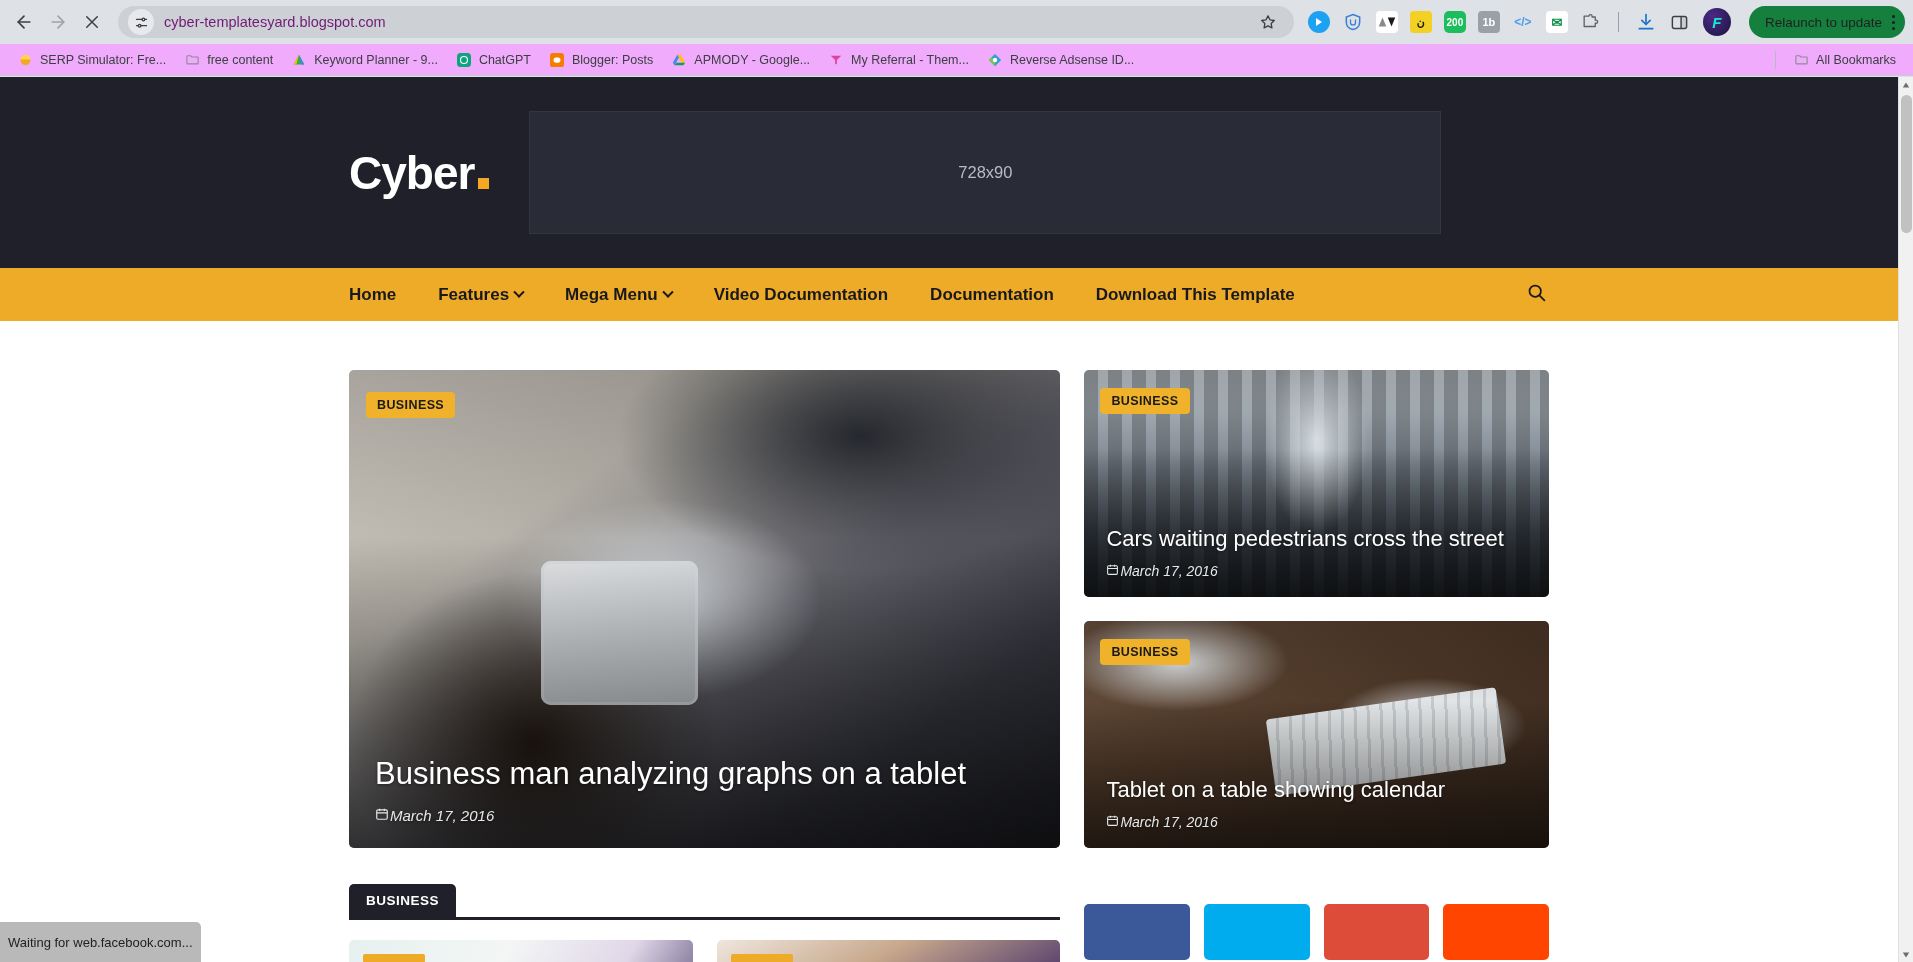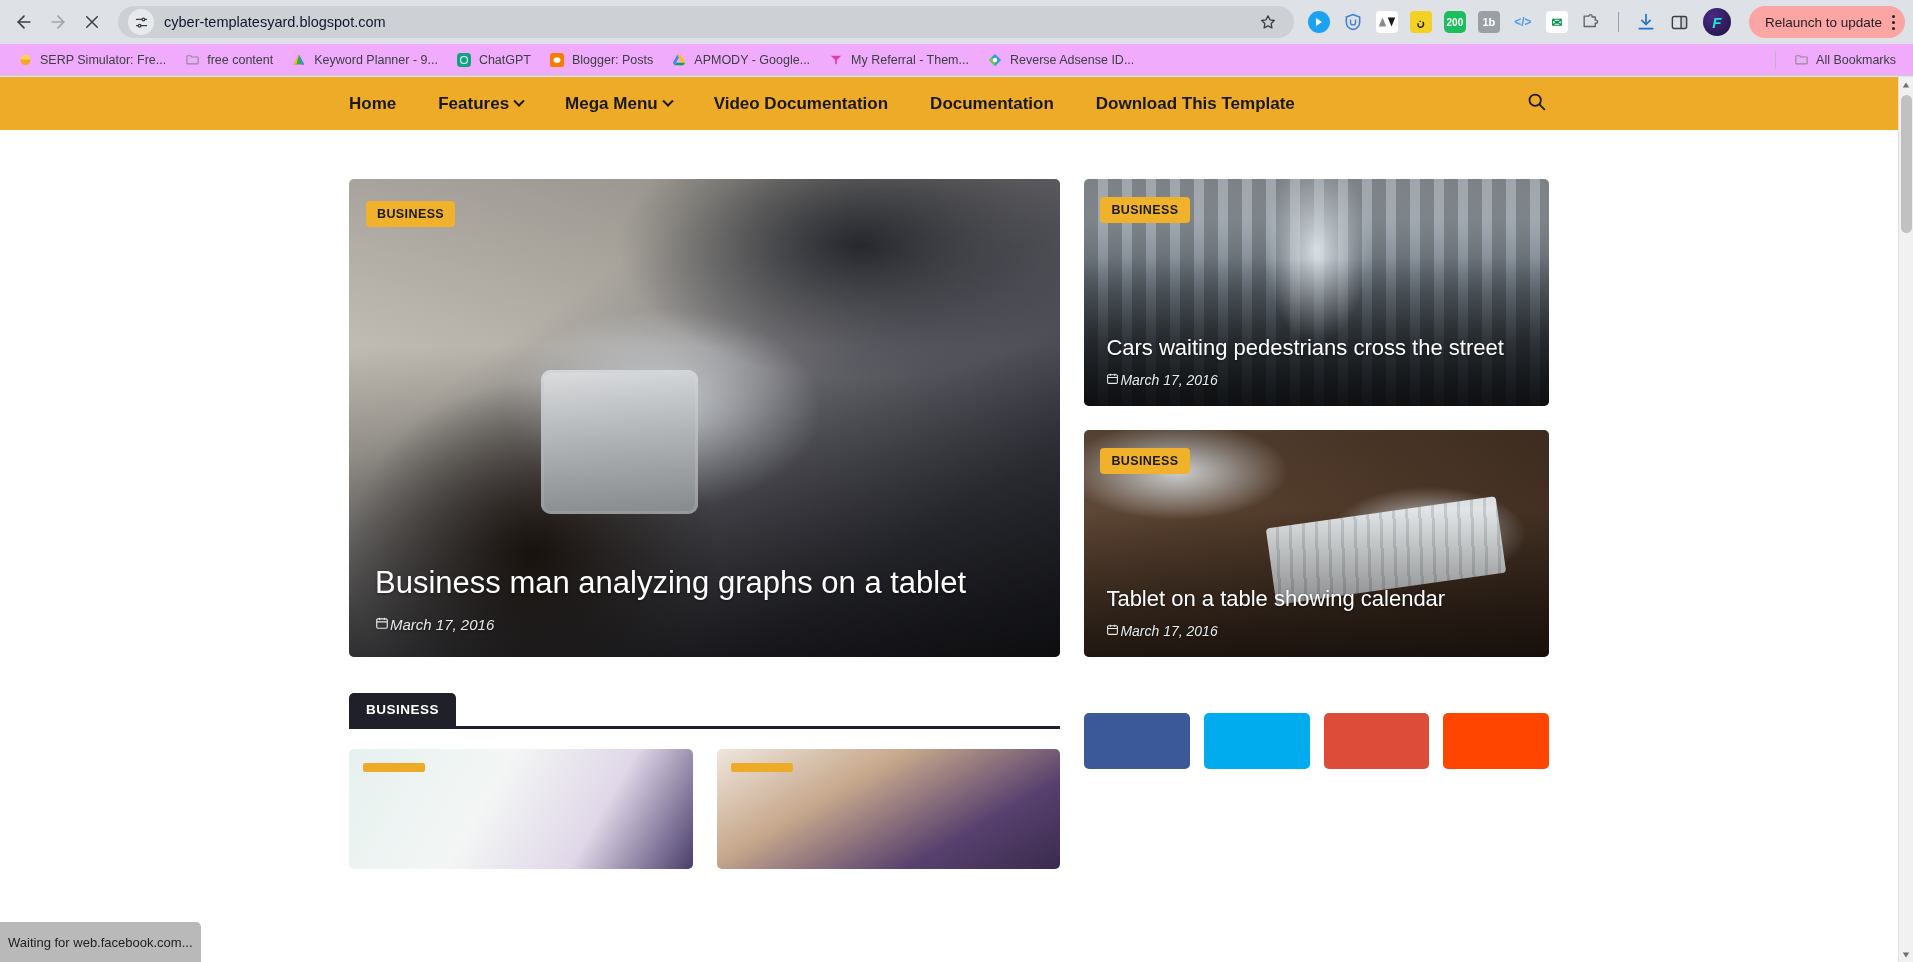--- a/index.html
+++ b/index.html
@@ -28,32 +28,32 @@
     flex: 1 1 auto; height: 32px; background: #cdd1d6; border-radius: 16px;
     display: flex; align-items: center; padding: 0 14px 0 10px;
     margin-left: 8px; margin-right: 6px; min-width: 0;
   }
   .omni-icon {
     width: 26px; height: 26px; border-radius: 50%; background:#e7e9ec;
     display:flex; align-items:center; justify-content:center; flex:0 0 auto;
     margin-right: 10px;
   }
   .omni-url {
-    flex: 1 1 auto; font-size: 14.5px; color: #0f172a;
+    flex: 1 1 auto; font-size: 14.5px; color: #701a75;
     white-space: nowrap; overflow: hidden; text-overflow: ellipsis;
   }
   .star-btn { width: 24px; height:24px; display:flex; align-items:center; justify-content:center; flex:0 0 auto; }
 
   .ext-strip { display: flex; align-items: center; gap: 12px; padding-left: 6px; flex: 0 0 auto; }
   .ext { width: 22px; height: 22px; display:flex; align-items:center; justify-content:center;
          border-radius: 4px; font-size: 11px; font-weight: bold; position: relative; flex:0 0 auto;}
   .ext-sep { width: 1px; height: 20px; background: #9aa0a6; margin: 0 4px; }
 
   .relaunch {
-    height: 32px; background: #fca5a5; border-radius: 16px;
+    height: 32px; background: #15803d; border-radius: 16px;
     display: flex; align-items: center; gap: 10px;
     padding: 0 10px 0 16px; margin-left: 6px; flex: 0 0 auto;
   }
   .relaunch-label { font-size: 13.5px; color: #1f1f1f; white-space: nowrap; }
   .kebab { display:flex; flex-direction:column; gap:3px; align-items:center; }
   .kebab i { width:3px; height:3px; border-radius:50%; background:#1f1f1f; display:block; }
 
   .profile-circle {
     width: 28px; height: 28px; border-radius: 50%;
     background: radial-gradient(circle at 35% 30%, #4b2a86, #1b1340);
@@ -427,20 +427,30 @@
             <path d="M3 7a1 1 0 011-1h5l2 2h9a1 1 0 011 1v9a1 1 0 01-1 1H4a1 1 0 01-1-1z"></path>
           </svg>
       </span>
       <span class="bm-label">All Bookmarks</span>
     </div>
   </div>
 
   <div class="viewport">
     <div class="page">
 
+      <div class="site-header">
+        <div class="header-inner">
+          <div class="logo">
+            <span>Cyber</span><span class="dot"></span>
+          </div>
+          <div class="ad-slot">
+            <span>728x90</span>
+          </div>
+        </div>
+      </div>
 
       <div class="nav-bar">
         <div class="nav-inner">
           <div class="nav-item">
             <span>Home</span>
           </div>
           <div class="nav-item">
             <span>Features</span>
             <span class="chev"></span>
           </div>

